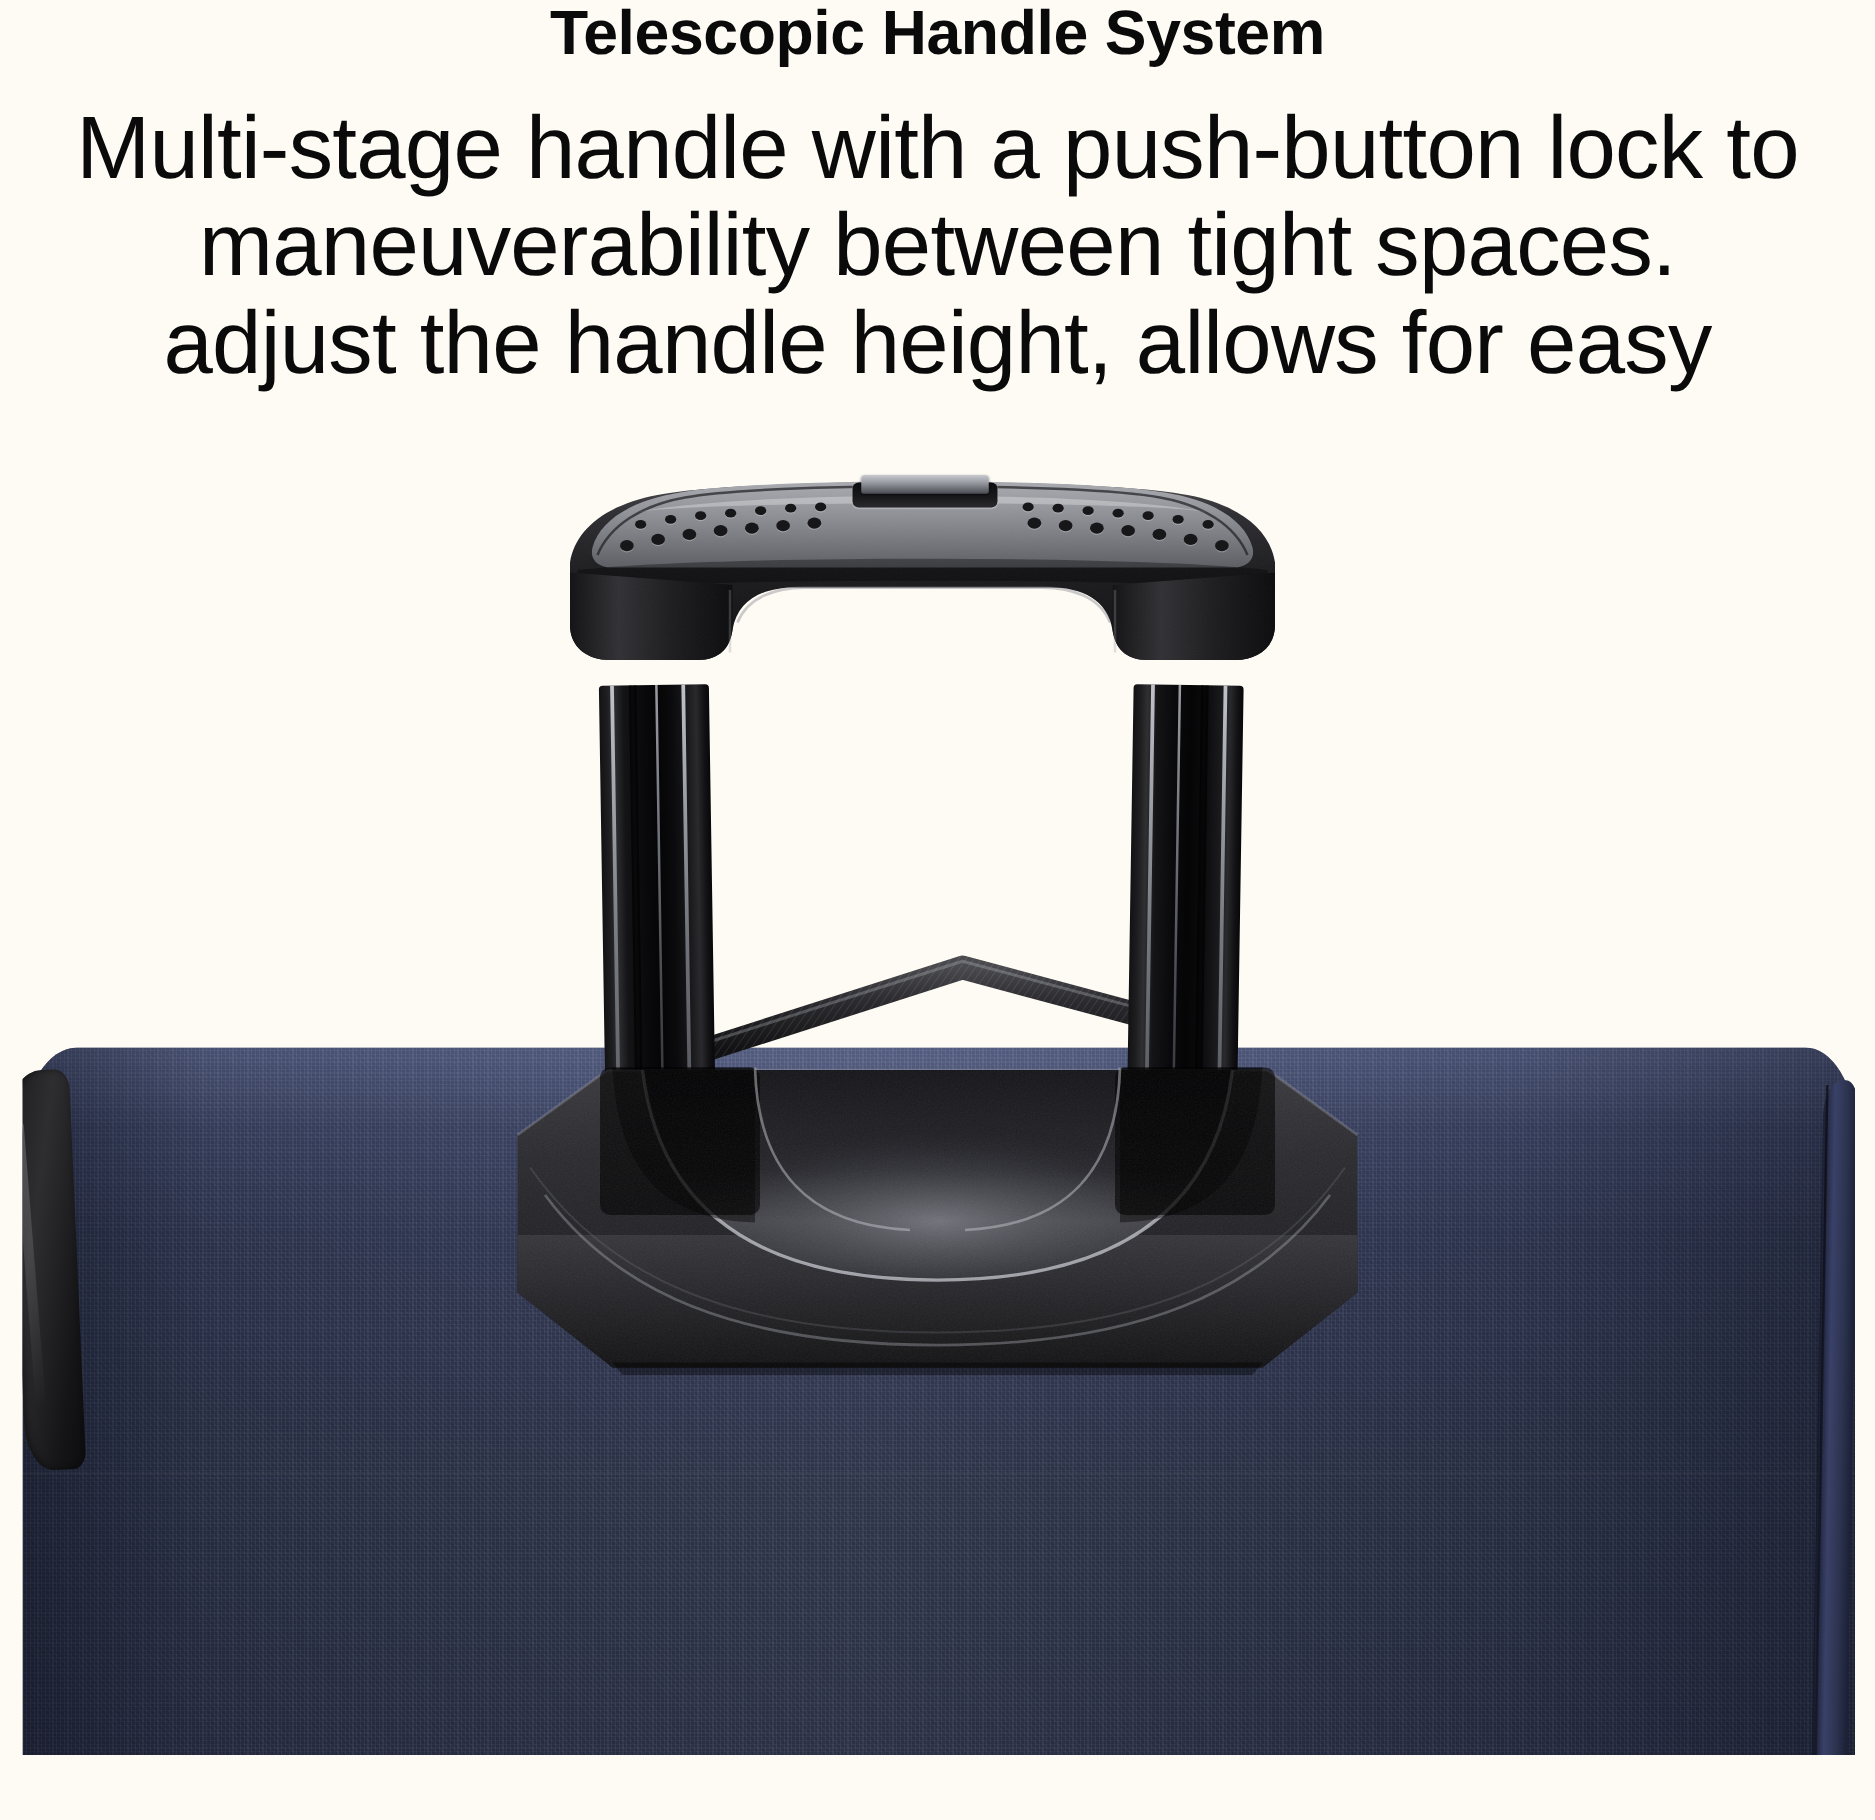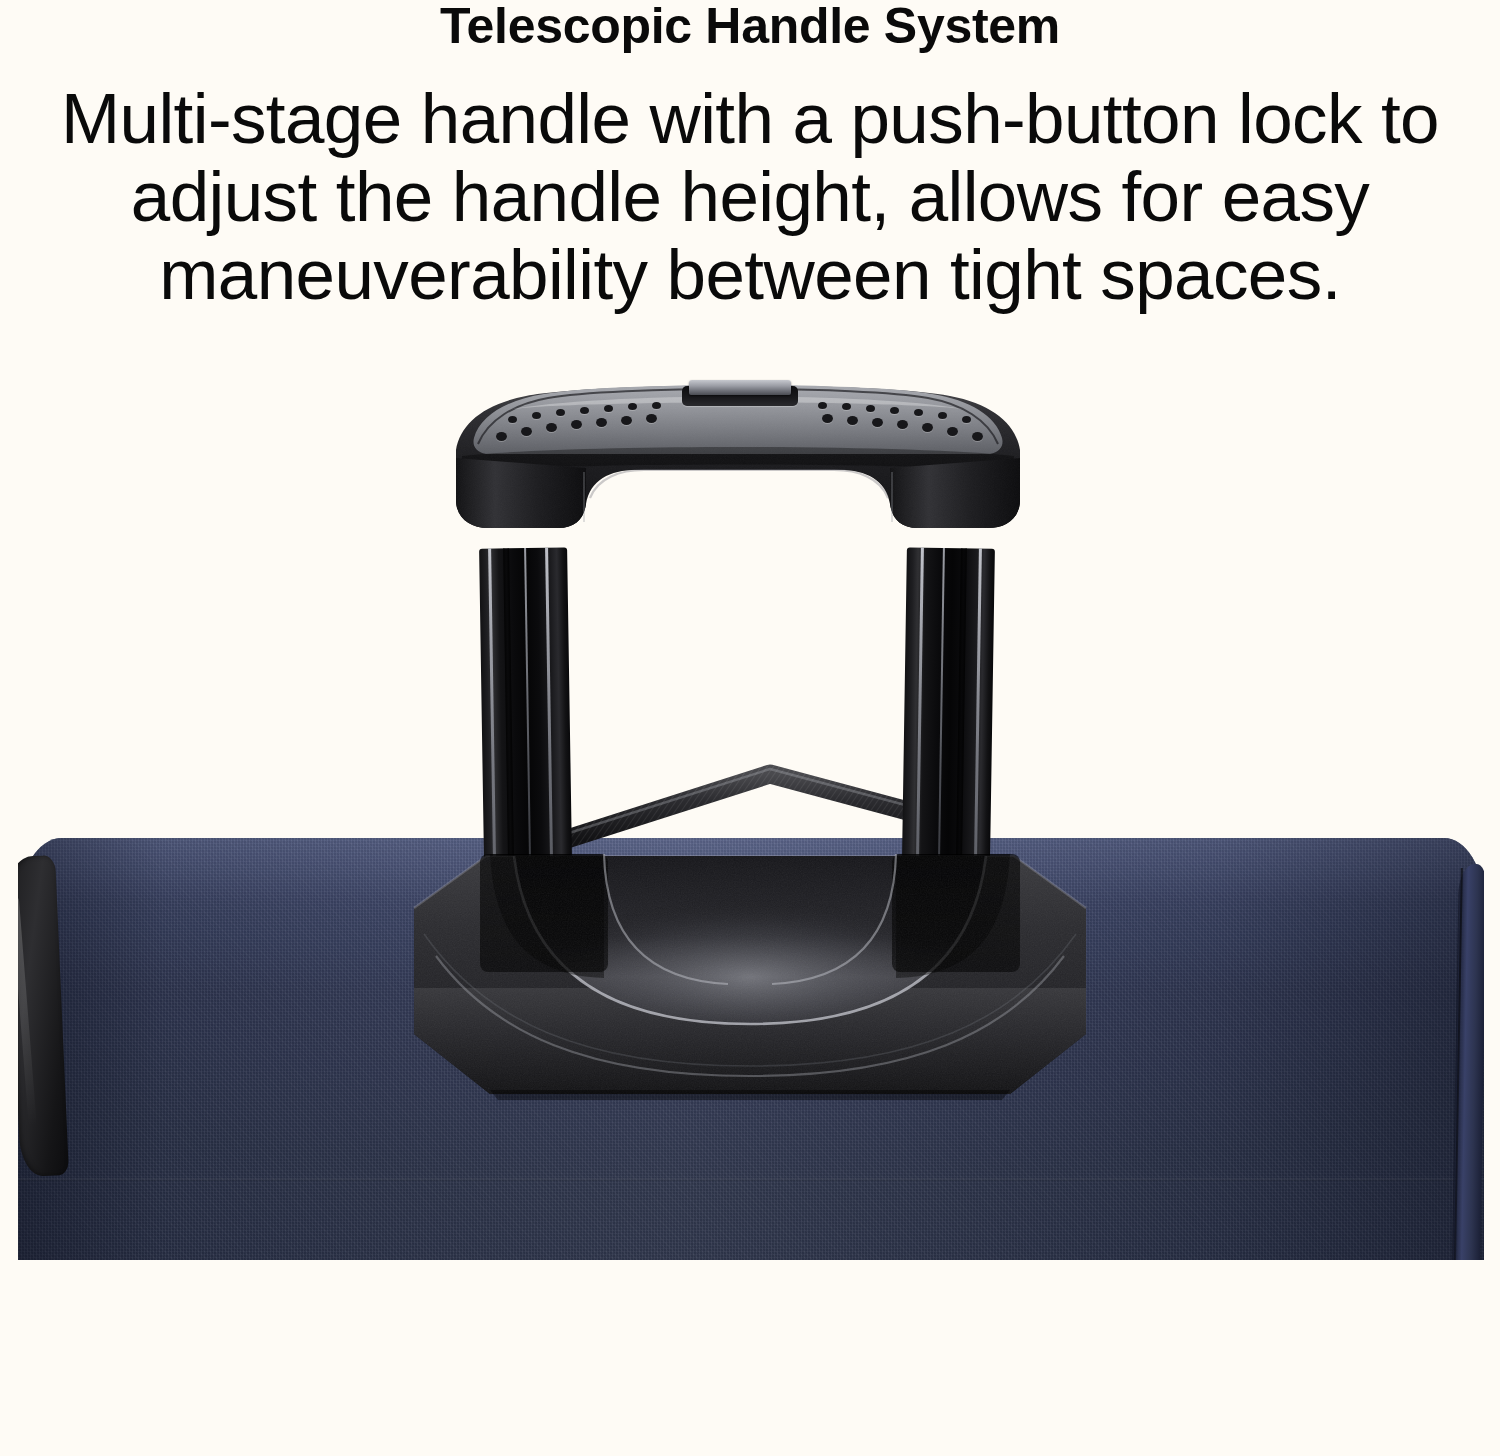--- a/index.html
+++ b/index.html
@@ -4,21 +4,21 @@
 <title>Telescopic Handle System</title>
 <style>
   html,body{margin:0;padding:0;}
   body{
     width:1500px;height:1456px;
     background:#FEFBF5;
     font-family:"Liberation Sans","DejaVu Sans",sans-serif;
     overflow:hidden;
     position:relative;
   }
-  #stage{position:relative;width:1500px;height:1260px;overflow:hidden;background:#FEFBF5;}
+  #stage{position:relative;width:1500px;height:1404px;overflow:hidden;background:#FEFBF5;}
 
   
   #text-block{position:absolute;left:0;top:0;width:1500px;height:300px;text-align:center;}
   #page-title{
     position:absolute;left:0;top:-3px;width:1500px;
     font-size:50px;font-weight:bold;color:#0A0A0A;
     letter-spacing:-0.3px;line-height:58px;white-space:nowrap;
   }
   #subtitle{
     position:absolute;left:55px;top:80px;width:1390px;
@@ -152,22 +152,22 @@
 </style>
 </head>
 <body>
 
 <div id="stage">
 
   <div id="text-block">
     <div id="page-title">Telescopic Handle System</div>
     <div id="subtitle">
       <span class="ln">Multi-stage handle with a push-button lock to</span>
+      <span class="ln">maneuverability between tight spaces.</span>
       <span class="ln">adjust the handle height, allows for easy</span>
-      <span class="ln">maneuverability between tight spaces.</span>
     </div>
   </div>
 
   <div id="luggage">
     <div id="lug-shell"></div>
     <div id="lug-top-sheen"></div>
     <div id="lug-weave"></div>
     <div id="lug-vshade"></div>
     <div id="lug-seam"></div>
     <div id="corner-guard-left">

